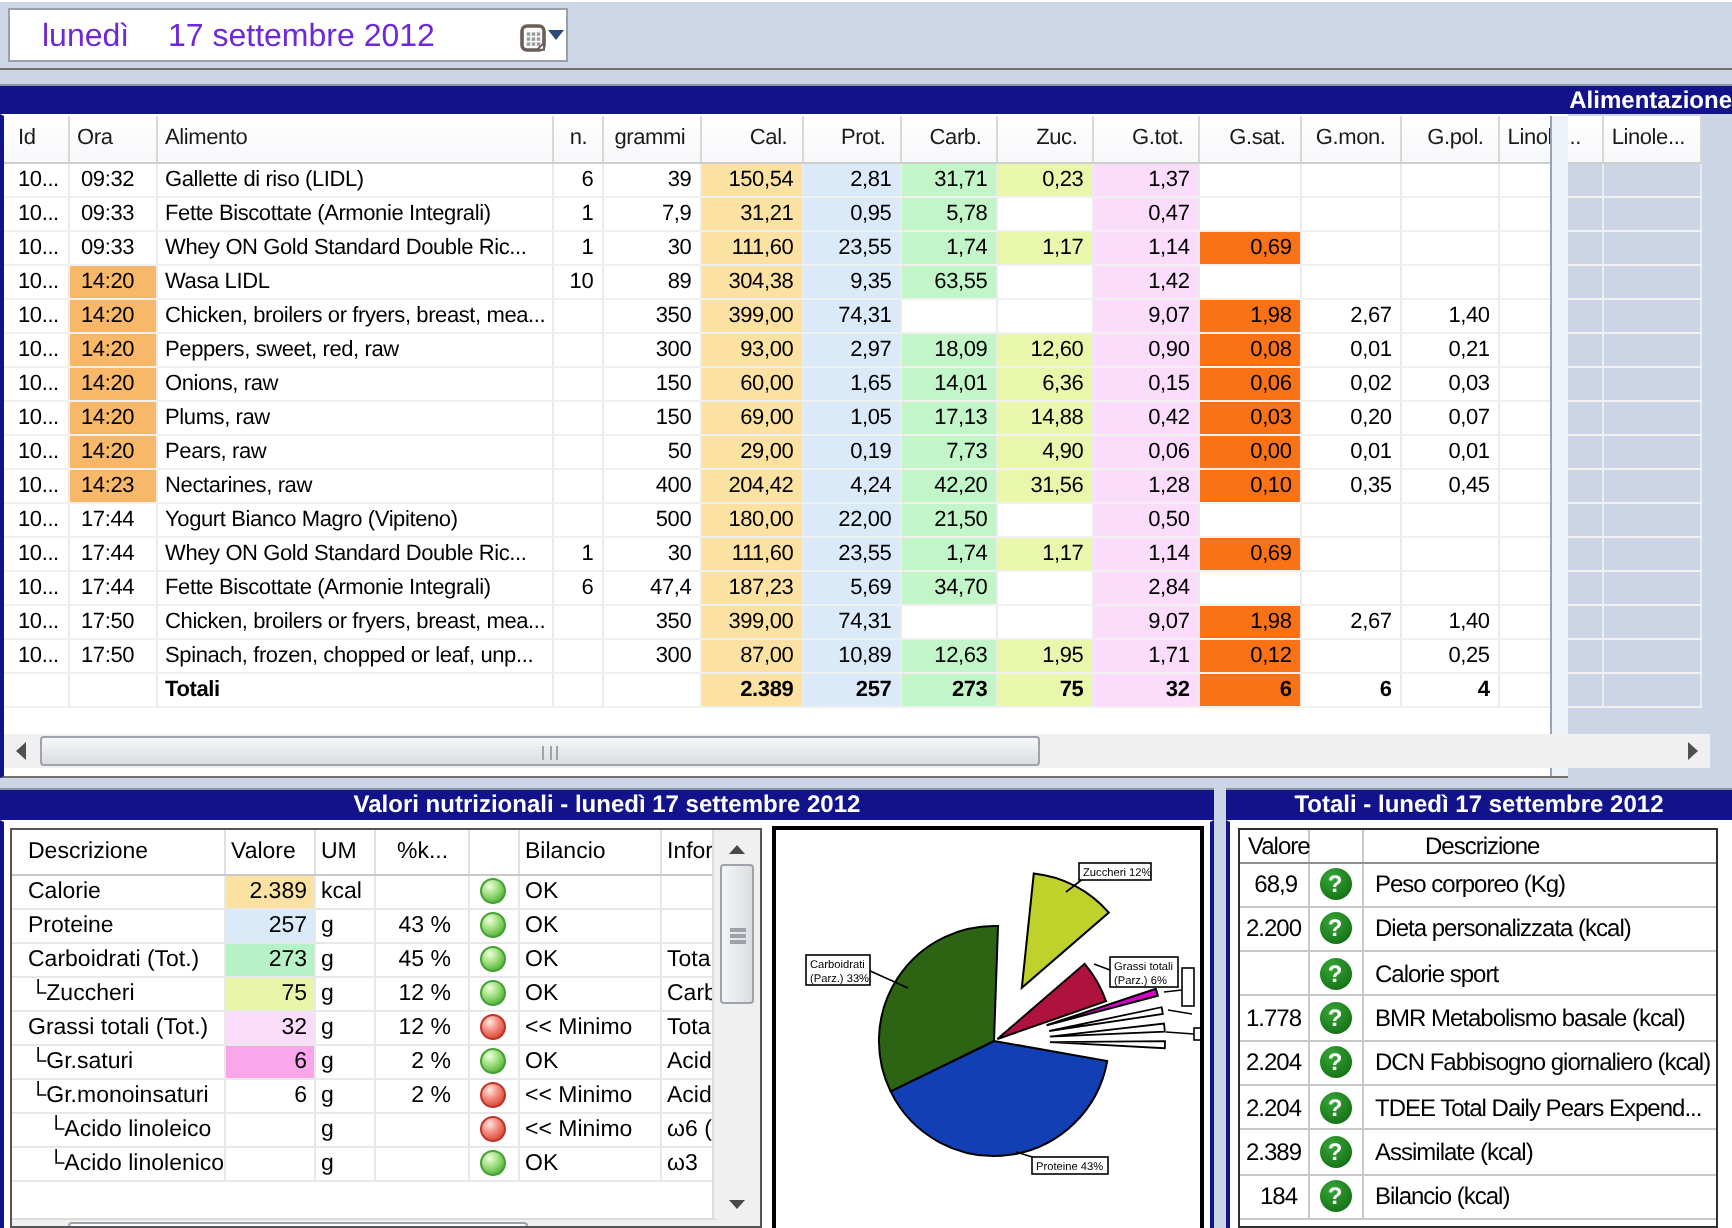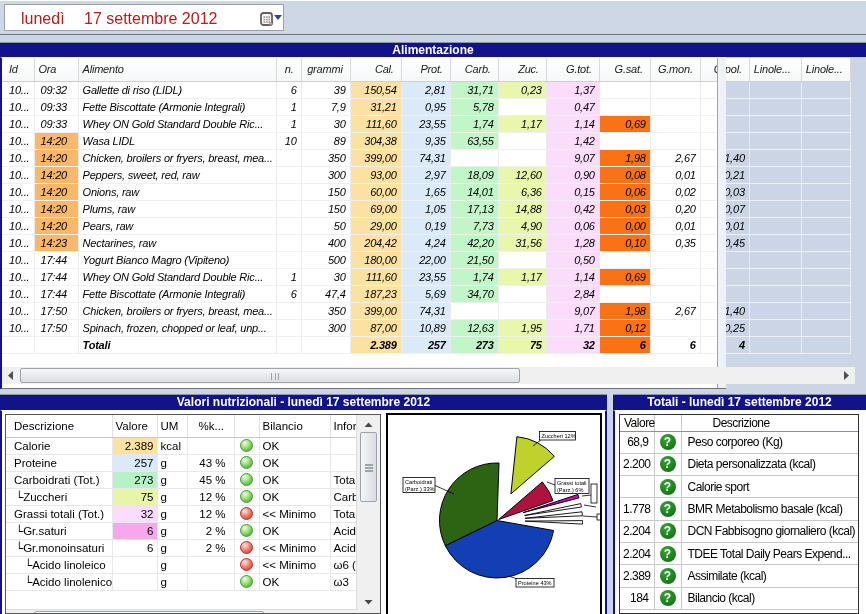--- a/index.html
+++ b/index.html
@@ -2,32 +2,32 @@
 <html><head>
 <meta charset="utf-8">
 <style>
 * { margin:0; padding:0; box-sizing:border-box; }
 html,body { width:866px; height:614px; overflow:hidden; }
 body { font-family:"Liberation Sans", sans-serif; background:#CBD5E5; position:relative; }
 #app { position:absolute; left:0; top:0; width:866px; height:614px; }
 
 
 #toolbar { position:absolute; left:0; top:0; width:866px; height:35px; background:#CDD7E6; border-top:1px solid #fff; border-bottom:1px solid #70706E; }
-#datebox { position:absolute; left:4px; top:3px; width:280px; height:27px; background:#fff; border:1px solid #99A0AC; font-size:16px; color:#b91c1c; }
+#datebox { position:absolute; left:4px; top:3px; width:280px; height:27px; background:#fff; border:1px solid #99A0AC; font-size:16px; color:#6d28d9; }
 #datebox .d1 { position:absolute; left:16px; top:5px; }
 #datebox .d2 { position:absolute; left:79px; top:5px; }
 #calarrow { position:absolute; left:269px; top:10px; width:0; height:0; border-left:4px solid transparent; border-right:4px solid transparent; border-top:5px solid #2A4B7C; }
 
 
 .titlebar { background:#12128A; color:#fff; font-weight:bold; font-size:12px; text-align:center; height:15px; line-height:15px; }
 
 
 #mainpanel { position:absolute; left:0; top:42px; width:866px; height:346px; border-top:1px solid #8C94A5; }
-#maintitle { position:absolute; left:0; top:0px; width:866px; height:14px; line-height:14px; }
-#maincontent { position:absolute; left:0; top:14px; width:726px; height:332px; background:#fff; border-top:1px solid #FFFFFF; border-left:2px solid #12128A; border-bottom:1px solid #70706E;font-style:italic; }
+#maintitle { position:absolute; left:0; top:0px; width:866px; height:14px; line-height:14px;text-align:right; }
+#maincontent { position:absolute; left:0; top:14px; width:784px; height:332px; background:#fff; border-top:1px solid #FFFFFF; border-left:2px solid #12128A; border-bottom:1px solid #70706E; }
 #rightstrip { position:absolute; right:0; top:0; width:9px; height:330px; background:#EDF1F8; border-left:1px solid #9AA3B2; }
 
 table.main { border-collapse:collapse; table-layout:fixed; width:849px; font-size:11px; letter-spacing:-0.2px; position:absolute; left:0px; top:0; }
 table.main col.cId{width:32px} table.main col.cOra{width:44px} table.main col.cAli{width:198px}
 table.main col.cN{width:25px} table.main col.cGr{width:49px} table.main col.cCal{width:51px}
 table.main col.cPro{width:49px} table.main col.cCar{width:48px} table.main col.cZuc{width:48px}
 table.main col.cGt{width:53px} table.main col.cGs{width:51px} table.main col.cGm{width:50px}
 table.main col.cGp{width:49px} table.main col.cL1{width:52px} table.main col.cL2{width:49px}
 table.main th { height:23px; font-weight:normal; font-size:11px; background:linear-gradient(#ffffff,#f6f7f9); border-right:1px solid #D8D8D8; border-bottom:1px solid #CFCFCF; text-align:left; padding:0 4px; color:#1a1a1a; overflow:hidden; white-space:nowrap;}
 table.main th.r { text-align:right; padding-right:7px; }

